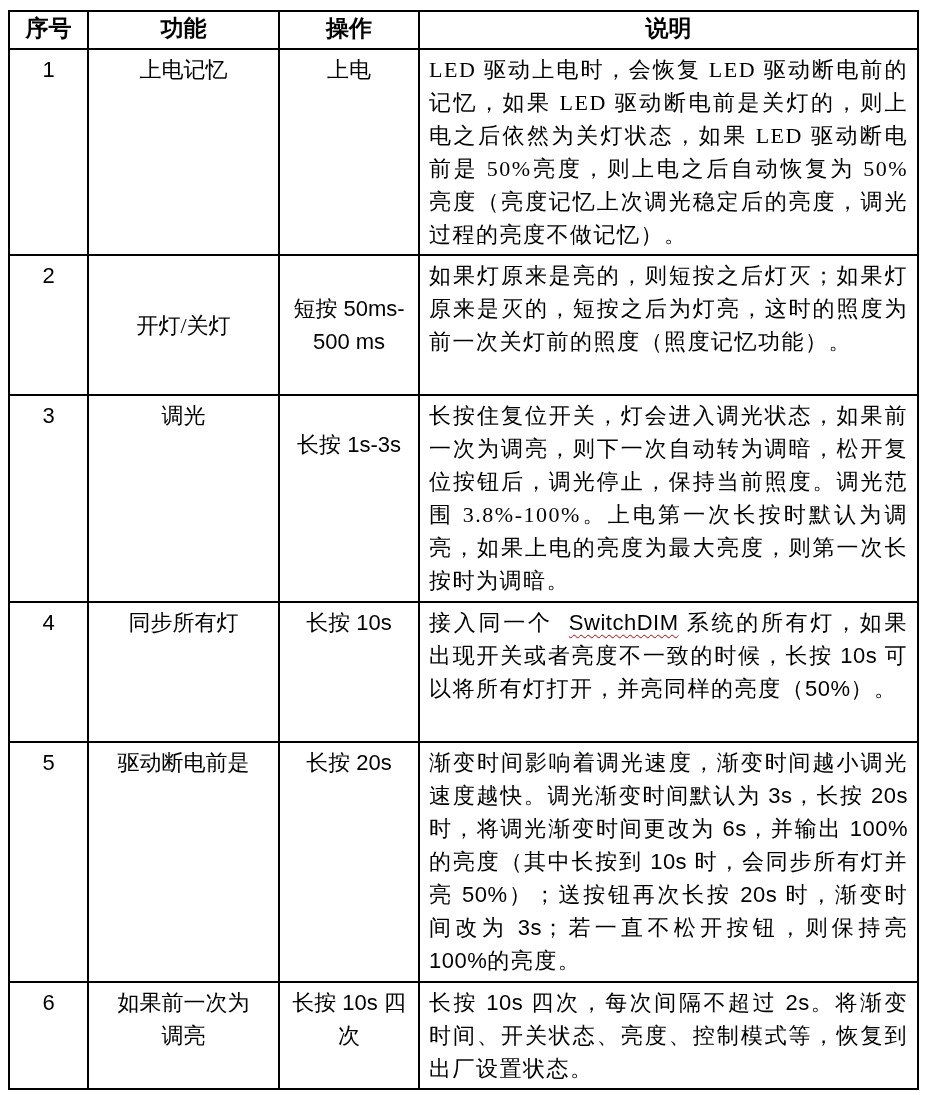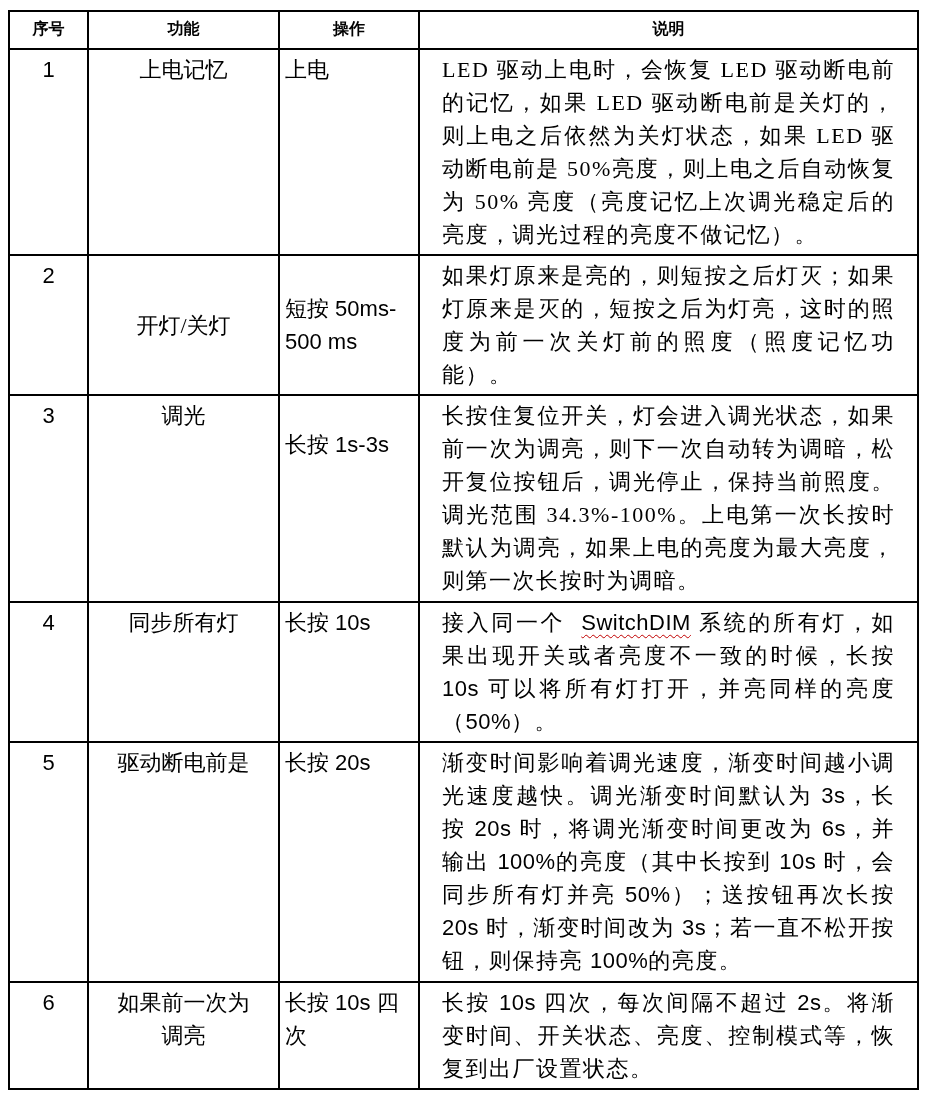--- a/index.html
+++ b/index.html
@@ -22,21 +22,21 @@
   .func-table th, .func-table td {
     border: 2px solid #000000;
     vertical-align: top;
     font-size: 22px;
     line-height: 33px;
     padding: 3px 7px;
     overflow: hidden;
     word-break: break-word;
   }
   .func-table th {
-    font-size: 16px;
+    font-size: 23px;
     font-weight: bold;
     text-align: center;
     padding: 0 2px;
     line-height: 34px;
     font-family: "Liberation Serif", "DejaVu Serif", serif;
   }
   tr.h-head { height: 38px;  }
   tr.h-r1 { height: 205px; }
   tr.h-r2 { height: 140px; }
   tr.h-r3 { height: 207px; }
@@ -47,28 +47,29 @@
     text-align: center;
     font-family: "Liberation Sans", "DejaVu Sans", sans-serif;
     padding: 3px 2px;
   }
   td.func {
     text-align: center;
     padding: 3px 20px;
     border-radius: 21px;
   }
   td.op {
+    text-align: center;
     font-family: "Liberation Sans", "DejaVu Sans", sans-serif;
     padding: 3px 5px;
   }
   td.desc {
     text-align: justify;
     text-justify: inter-character;
     letter-spacing: 1.5px;
-    padding: 3px 22px;
+    padding: 3px 9px;
   }
   td.vmid { vertical-align: middle; }
   td.pt1  { padding-top: 32px; }
   .lat { font-family: "Liberation Sans", "DejaVu Sans", sans-serif; letter-spacing: 0.5px; }
   .sq {
     text-decoration-line: underline;
     text-decoration-style: wavy;
     text-decoration-color: #c00000;
     text-decoration-thickness: 1px;
     text-underline-offset: 4px;
@@ -104,21 +105,21 @@
       <td class="num">2</td>
       <td class="func vmid">开灯/关灯</td>
       <td class="op vmid">短按 50ms-500 ms</td>
       <td class="desc">如果灯原来是亮的，则短按之后灯灭；如果灯原来是灭的，短按之后为灯亮，这时的照度为前一次关灯前的照度（照度记忆功能）。</td>
     </tr>
 
     <tr class="h-r3">
       <td class="num">3</td>
       <td class="func">调光</td>
       <td class="op pt1">长按 1s-3s</td>
-      <td class="desc">长按住复位开关，灯会进入调光状态，如果前一次为调亮，则下一次自动转为调暗，松开复位按钮后，调光停止，保持当前照度。调光范围 34.3%-100%。上电第一次长按时默认为调亮，如果上电的亮度为最大亮度，则第一次长按时为调暗。</td>
+      <td class="desc">长按住复位开关，灯会进入调光状态，如果前一次为调亮，则下一次自动转为调暗，松开复位按钮后，调光停止，保持当前照度。调光范围 3.8%-100%。上电第一次长按时默认为调亮，如果上电的亮度为最大亮度，则第一次长按时为调暗。</td>
     </tr>
 
     <tr class="h-r4">
       <td class="num">4</td>
       <td class="func">同步所有灯</td>
       <td class="op">长按 10s</td>
       <td class="desc">接入同一个 <span class="lat sq">SwitchDIM</span> 系统的所有灯，如果出现开关或者亮度不一致的时候，长按 <span class="lat">10s</span> 可以将所有灯打开，并亮同样的亮度（<span class="lat">50%</span>）。</td>
     </tr>
 
     <tr class="h-r5">

